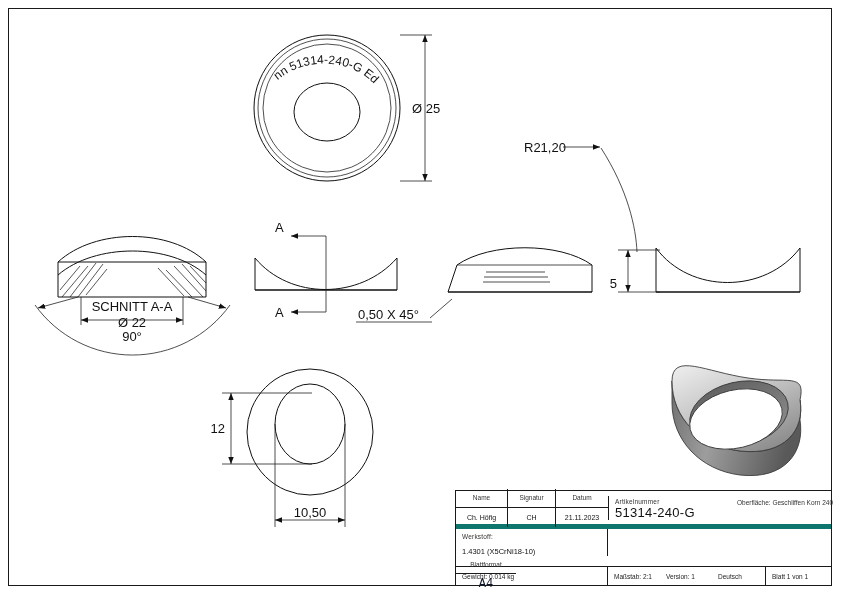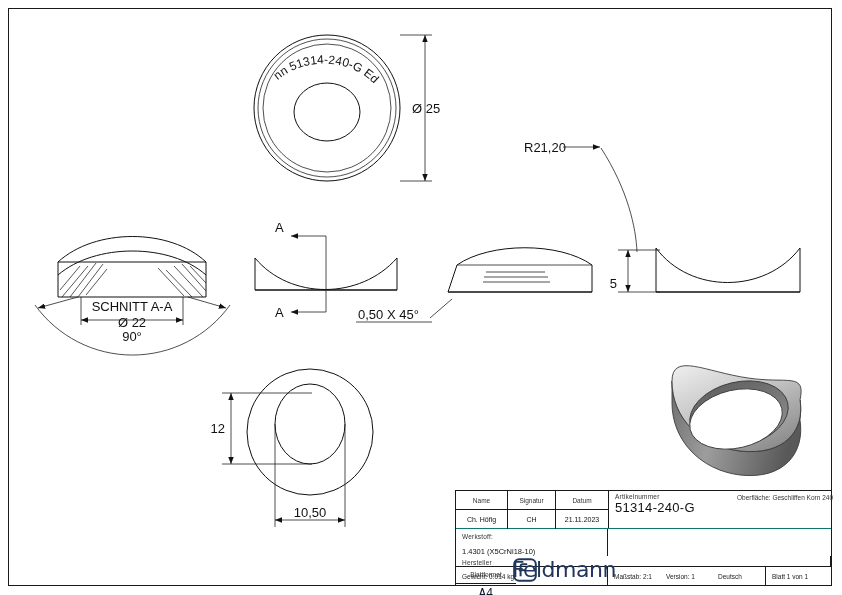--- a/index.html
+++ b/index.html
@@ -13,21 +13,21 @@
   .dimtxt-sm{font-family:"Liberation Sans",sans-serif;font-size:12px;fill:#111;}
   .secletter{font-family:"Liberation Sans",sans-serif;font-size:13px;fill:#111;}
   .ln{stroke:#111;fill:none;stroke-width:1;}
   .ln-thin{stroke:#222;fill:none;stroke-width:0.8;}
   .hatch{stroke:#111;stroke-width:0.7;}
 
   
   .tb{position:absolute;left:455px;top:490px;width:377px;height:96px;
       border:1px solid #1a1a1a;box-sizing:border-box;background:#fff;}
   .tb .row{display:flex;box-sizing:border-box;}
-  .tb .r1{height:38px;border-bottom:1px solid #0f766e;}
+  .tb .r1{height:38px;border-bottom:5px solid #0f766e;align-items:center;}
   .tb .r2{height:38px;border-bottom:1px solid #1a1a1a;flex-direction:column;}
   .tb .r3{height:18px;}
   .cell{box-sizing:border-box;position:relative;}
   .bdr-r{border-right:1px solid #1a1a1a;}
   .lbl{font-size:6.5px;color:#333;letter-spacing:.2px;}
   .val{font-size:7.5px;color:#111;}
   .valbig{font-size:13px;color:#111;letter-spacing:.3px;}
   .c-name{width:52px;}
   .c-sig{width:48px;}
   .c-date{width:52px;}
@@ -228,31 +228,20 @@
         <div class="obf">Oberfläche:  Geschliffen Korn 240</div>
         <div class="valbig">51314-240-G</div>
       </div>
     </div>
 
     <div class="row r2">
       <div class="cell c-werk bdr-r">
         <div class="lbl">Werkstoff:</div>
         <div class="val" style="margin-top:7px;">1.4301 (X5CrNi18-10)</div>
       </div>
-      <div class="cell c-herst bdr-r">
-        <div class="lbl">Hersteller</div>
-        <div class="logo">
-          <svg width="26" height="26" viewBox="0 0 26 26">
-            <rect x="2.2" y="2.2" width="21.6" height="21.6" rx="5" fill="none" stroke="#20365c" stroke-width="2"></rect>
-            <path d="M15.2,7.2 L10.8,7.2 C9.3,7.2 8.6,8.2 8.6,9.6 L8.6,19.2" fill="none" stroke="#20365c" stroke-width="2"></path>
-            <line x1="6.8" y1="13.2" x2="13.2" y2="13.2" stroke="#20365c" stroke-width="2"></line>
-          </svg>
-          <span class="logo-txt">Feldmann</span>
-        </div>
-      </div>
       <div class="cell c-blatt">
         <div class="blatt-top">Blattformat</div>
         <div class="blatt-bot">A4</div>
       </div>
     </div>
 
     <div class="row r3">
       <div class="cell c-gew bdr-r">
         <div class="r3cell">Gewicht: 0.014 kg</div>
       </div>

